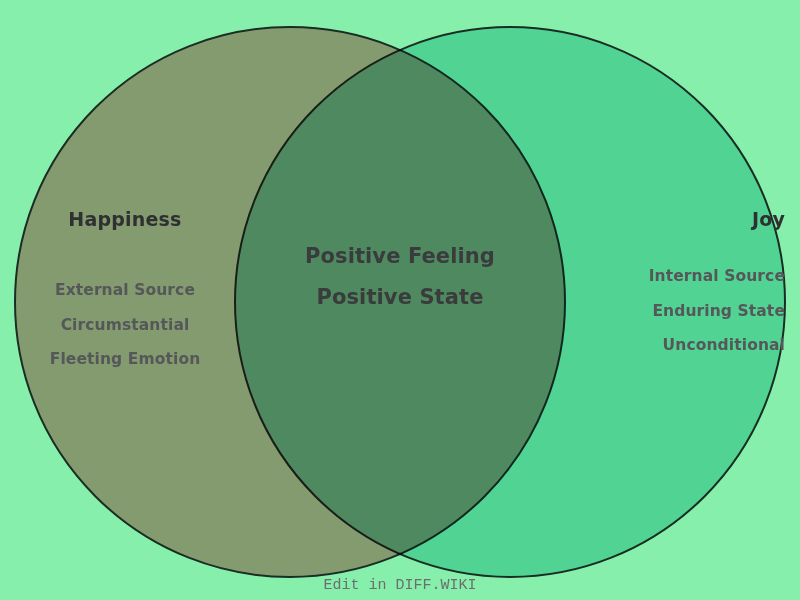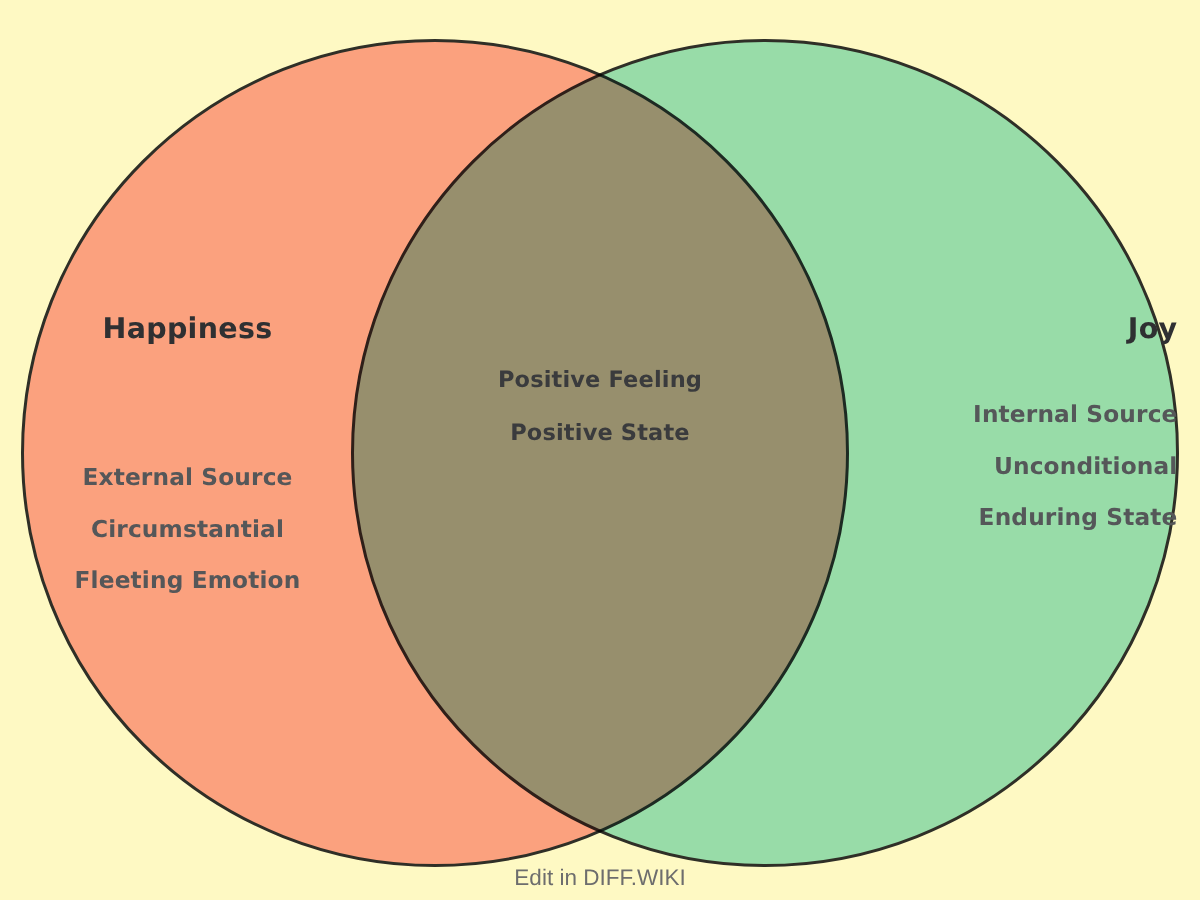--- a/index.html
+++ b/index.html
@@ -67,61 +67,61 @@
     white-space: nowrap;
     letter-spacing: .1px;
   }
 
   
   #group-left {
     left: 15px;
     top: 210px;
     width: 220px;
   }
-  #group-left .item-list { margin-top: 82px; }
+  #group-left .item-list { margin-top: 54px; }
   #group-left .item-list li { color: #555759; margin-bottom: 19px; }
 
   
   #group-right {
     left: 565px;
     top: 210px;
     width: 220px;
     text-align: right;
   }
   #group-right .item-list { margin-top: 40px; }
   #group-right .item-list li { color: #555759; margin-bottom: 19px; }
 
   
   #group-center {
     left: 290px;
     top: 246px;
     width: 220px;
   }
   #group-center .item-list li {
     color: #3a3b3d;
-    font-size: 15px;
+    font-size: 21px;
     margin-bottom: 20px;
   }
 
   
   #footer-credit {
     position: absolute;
     left: 0;
     right: 0;
     bottom: 6px;
     text-align: center;
-    font-family: Liberation Sans, sans-serif;
+    font-family: Liberation Mono, monospace;
     font-size: 15px;
     color: #6d6d6d;
   }
 </style>
 </head>
 <body>
 
-<div id="venn-stage" style="background: #fef9c3;">
+<div id="venn-stage" style="background: #86efac;">
 
   <div id="circle-left" class="venn-circle" style="background: rgb(252, 165, 165); border-color: rgb(47, 48, 50);"></div>
 
   <div id="circle-right" class="venn-circle" style="background: rgb(153, 226, 220); border-color: rgb(47, 48, 50);"></div>
 
   <div id="group-left" class="label-group">
     <div class="set-title">Happiness</div>
     <ul class="item-list">
       <li>External Source</li>
       <li>Circumstantial</li>
@@ -133,20 +133,20 @@
     <ul class="item-list">
       <li>Positive Feeling</li>
       <li>Positive State</li>
     </ul>
   </div>
 
   <div id="group-right" class="label-group">
     <div class="set-title">Joy</div>
     <ul class="item-list">
       <li>Internal Source</li>
+      <li>Enduring State</li>
       <li>Unconditional</li>
-      <li>Enduring State</li>
     </ul>
   </div>
 
   <div id="footer-credit">Edit in DIFF.WIKI</div>
 
 </div>
 
 </body></html>

